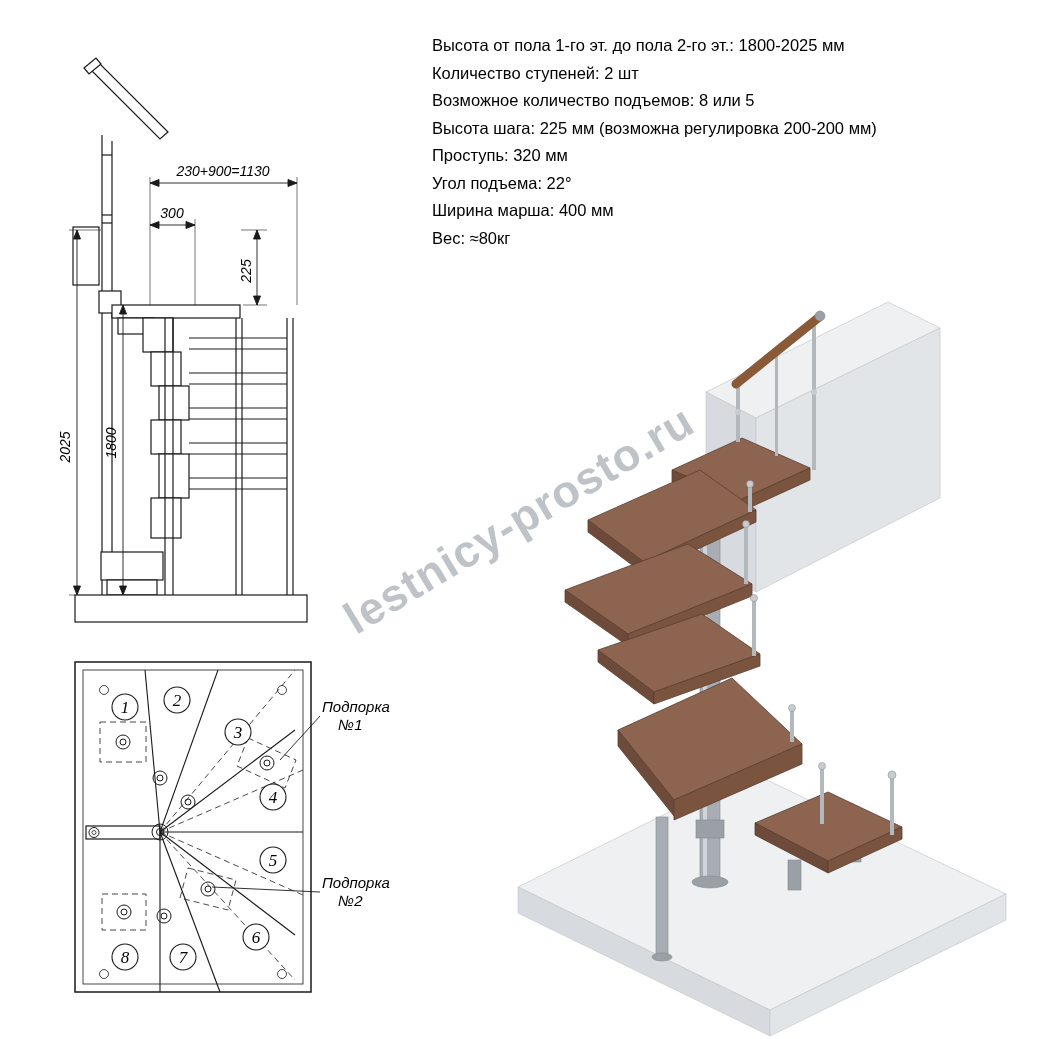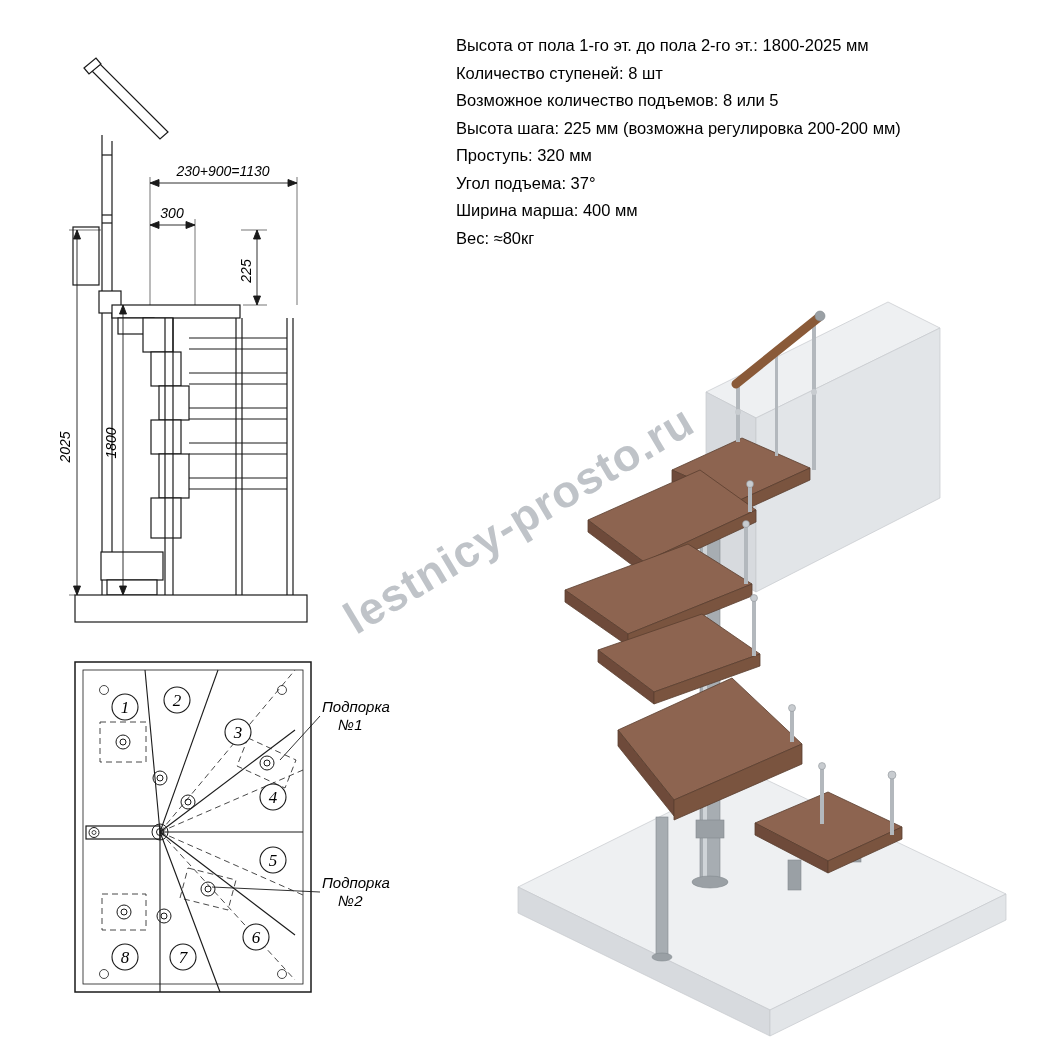--- a/index.html
+++ b/index.html
@@ -1,42 +1,42 @@
 <!DOCTYPE html>
 <html><head>
 <meta charset="utf-8">
 <style>
   html,body{margin:0;padding:0;background:#ffffff;}
   .page{position:relative;width:1045px;height:1039px;background:#ffffff;overflow:hidden;
         font-family:"Liberation Sans",sans-serif;color:#000;}
-  .specs{position:absolute;left:456px;top:32px;width:560px;}
+  .specs{position:absolute;left:432px;top:32px;width:560px;}
   .spec-line{font-size:16.5px;line-height:27.5px;white-space:nowrap;color:#000;}
   svg{position:absolute;}
   .elevation-svg{left:55px;top:55px;}
   .plan-svg{left:70px;top:650px;}
   .render-svg{left:488px;top:272px;}
   .watermark{position:absolute;left:335px;top:600px;transform:rotate(-31deg);transform-origin:0 0;
              font-size:45px;font-weight:bold;letter-spacing:1px;color:#98a0a8;opacity:0.62;
              white-space:nowrap;z-index:5;pointer-events:none;}
   .dimtxt{font-family:"Liberation Sans",sans-serif;font-style:italic;font-size:14px;fill:#000;}
   .lbltxt{font-family:"Liberation Sans",sans-serif;font-style:italic;font-size:15px;fill:#000;}
   .numtxt{font-family:"Liberation Serif",serif;font-style:italic;font-size:17px;fill:#000;}
 </style>
 </head>
 <body>
 
 <div class="page">
 
   <div class="specs">
     <div class="spec-line">Высота от пола 1-го эт. до пола 2-го эт.: 1800-2025 мм</div>
-    <div class="spec-line">Количество ступеней: 8 шт</div>
+    <div class="spec-line">Количество ступеней: 2 шт</div>
     <div class="spec-line">Возможное количество подъемов: 8 или 5</div>
     <div class="spec-line">Высота шага: 225 мм (возможна регулировка 200-200 мм)</div>
     <div class="spec-line">Проступь: 320 мм</div>
-    <div class="spec-line">Угол подъема: 37°</div>
+    <div class="spec-line">Угол подъема: 22°</div>
     <div class="spec-line">Ширина марша: 400 мм</div>
     <div class="spec-line">Вес: ≈80кг</div>
   </div>
 
   <svg class="elevation-svg" width="260" height="575" viewBox="0 0 260 575">
     <g stroke="#1a1a1a" fill="none" stroke-width="1.2">
 
       <polygon points="37,16 45,9 113,77 105,84" fill="#ffffff"></polygon>
       <polygon points="29,13 41,3 46,9 34,19" fill="#ffffff"></polygon>
 

